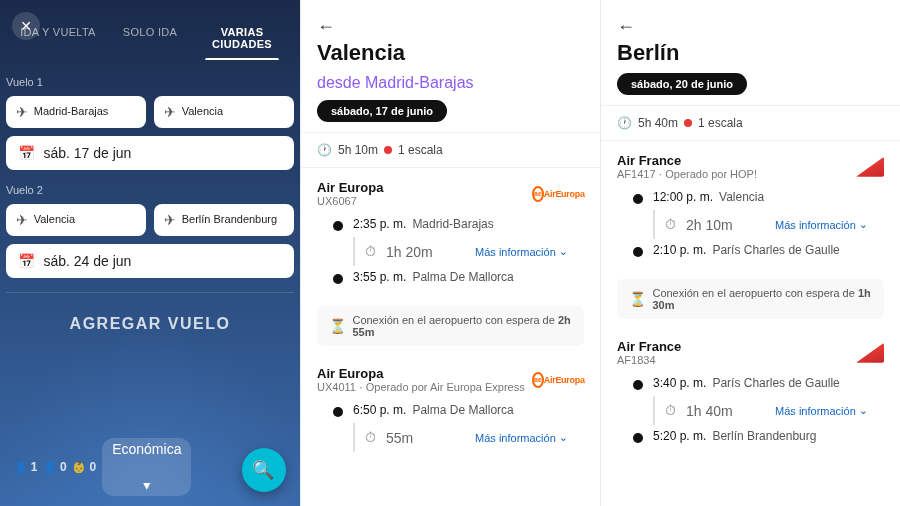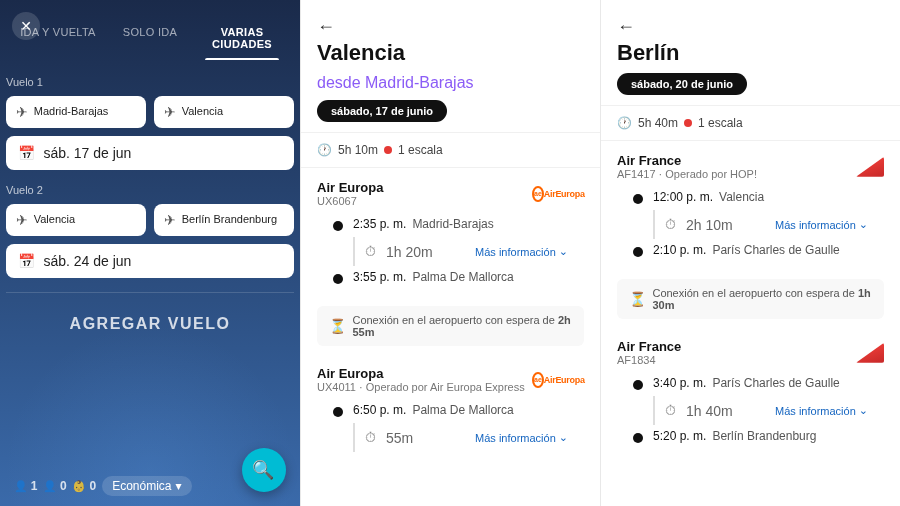--- a/index.html
+++ b/index.html
@@ -158,25 +158,26 @@
       color: rgba(255,255,255,0.8);
     }
     .pax-num {
       font-size: 12px;
       font-weight: 600;
     }
     .cabin-badge {
       background: rgba(255,255,255,0.15);
       border-radius: 12px;
       padding: 3px 10px;
-      font-size: 12px;
+      font-size: 14px;
       color: white;
       display: flex;
       align-items: center;
-      gap: 4px;
+      gap: 20px;
+      flex-direction: column;
     }
     .search-fab {
       position: absolute;
       right: 14px;
       bottom: 14px;
       width: 44px;
       height: 44px;
       background: #00bcd4;
       border-radius: 50%;
       display: flex;

